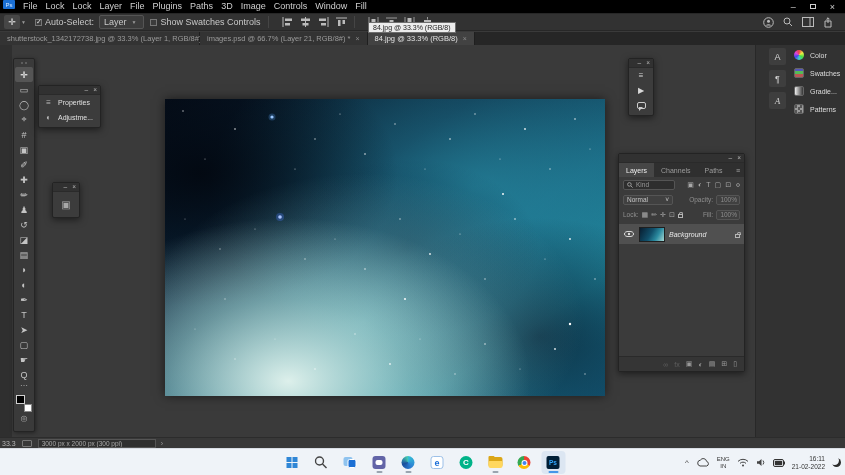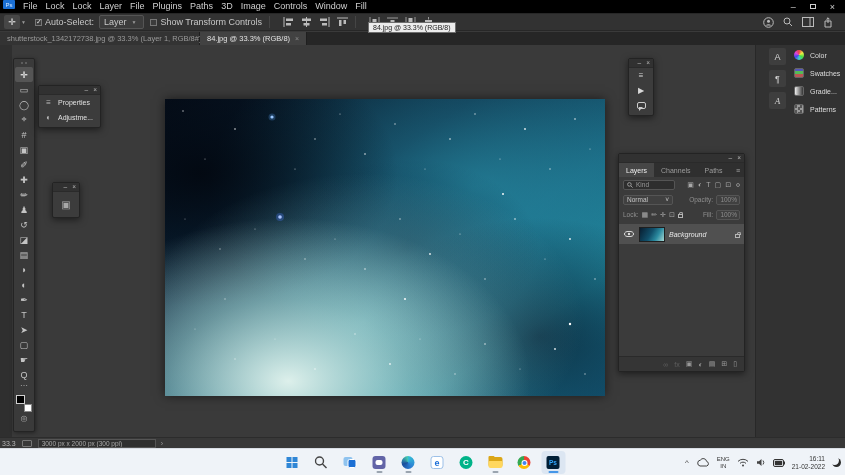--- a/index.html
+++ b/index.html
@@ -184,21 +184,21 @@
   <div class="optionsbar">
     <div class="tool-active">✛</div>
     <span class="caret">▼</span>
     <span class="checkbox checked"></span>
     <span>Auto-Select:</span>
     <div class="dropdown">
       <span>Layer</span>
       <span class="caret">▼</span>
     </div>
     <span class="checkbox"></span>
-    <span>Show Transform Controls</span>
+    <span>Show Swatches Controls</span>
     <div class="opt-sep"></div>
     <div class="align-group">
       <svg width="11" height="10">
           <line x1="1" y1="0" x2="1" y2="10" stroke="#bbb"></line>
           <rect x="3" y="1.5" width="7" height="2.5" fill="#bbb"></rect>
           <rect x="3" y="6" width="5" height="2.5" fill="#bbb"></rect>
         </svg>
       <svg width="11" height="10">
           <line x1="5.5" y1="0" x2="5.5" y2="10" stroke="#bbb"></line>
           <rect x="1" y="1.5" width="9" height="2.5" fill="#bbb"></rect>
@@ -259,20 +259,24 @@
           <path d="M3.4 2.4 L5 0.8 L6.6 2.4" fill="none" stroke="#bbb"></path>
         </svg>
     </div>
   </div>
 
   <div class="tooltip">84.jpg @ 33.3% (RGB/8)</div>
 
   <div class="tabbar">
     <div class="doc-tab">
       <span>shutterstock_1342172738.jpg @ 33.3% (Layer 1, RGB/8#) *</span>
+      <span class="tab-close">×</span>
+    </div>
+    <div class="doc-tab">
+      <span>images.psd @ 66.7% (Layer 21, RGB/8#) *</span>
       <span class="tab-close">×</span>
     </div>
     <div class="doc-tab active">
       <span>84.jpg @ 33.3% (RGB/8)</span>
       <span class="tab-close">×</span>
     </div>
   </div>
 
   <div class="workspace">
     <div class="left-strip"></div>

